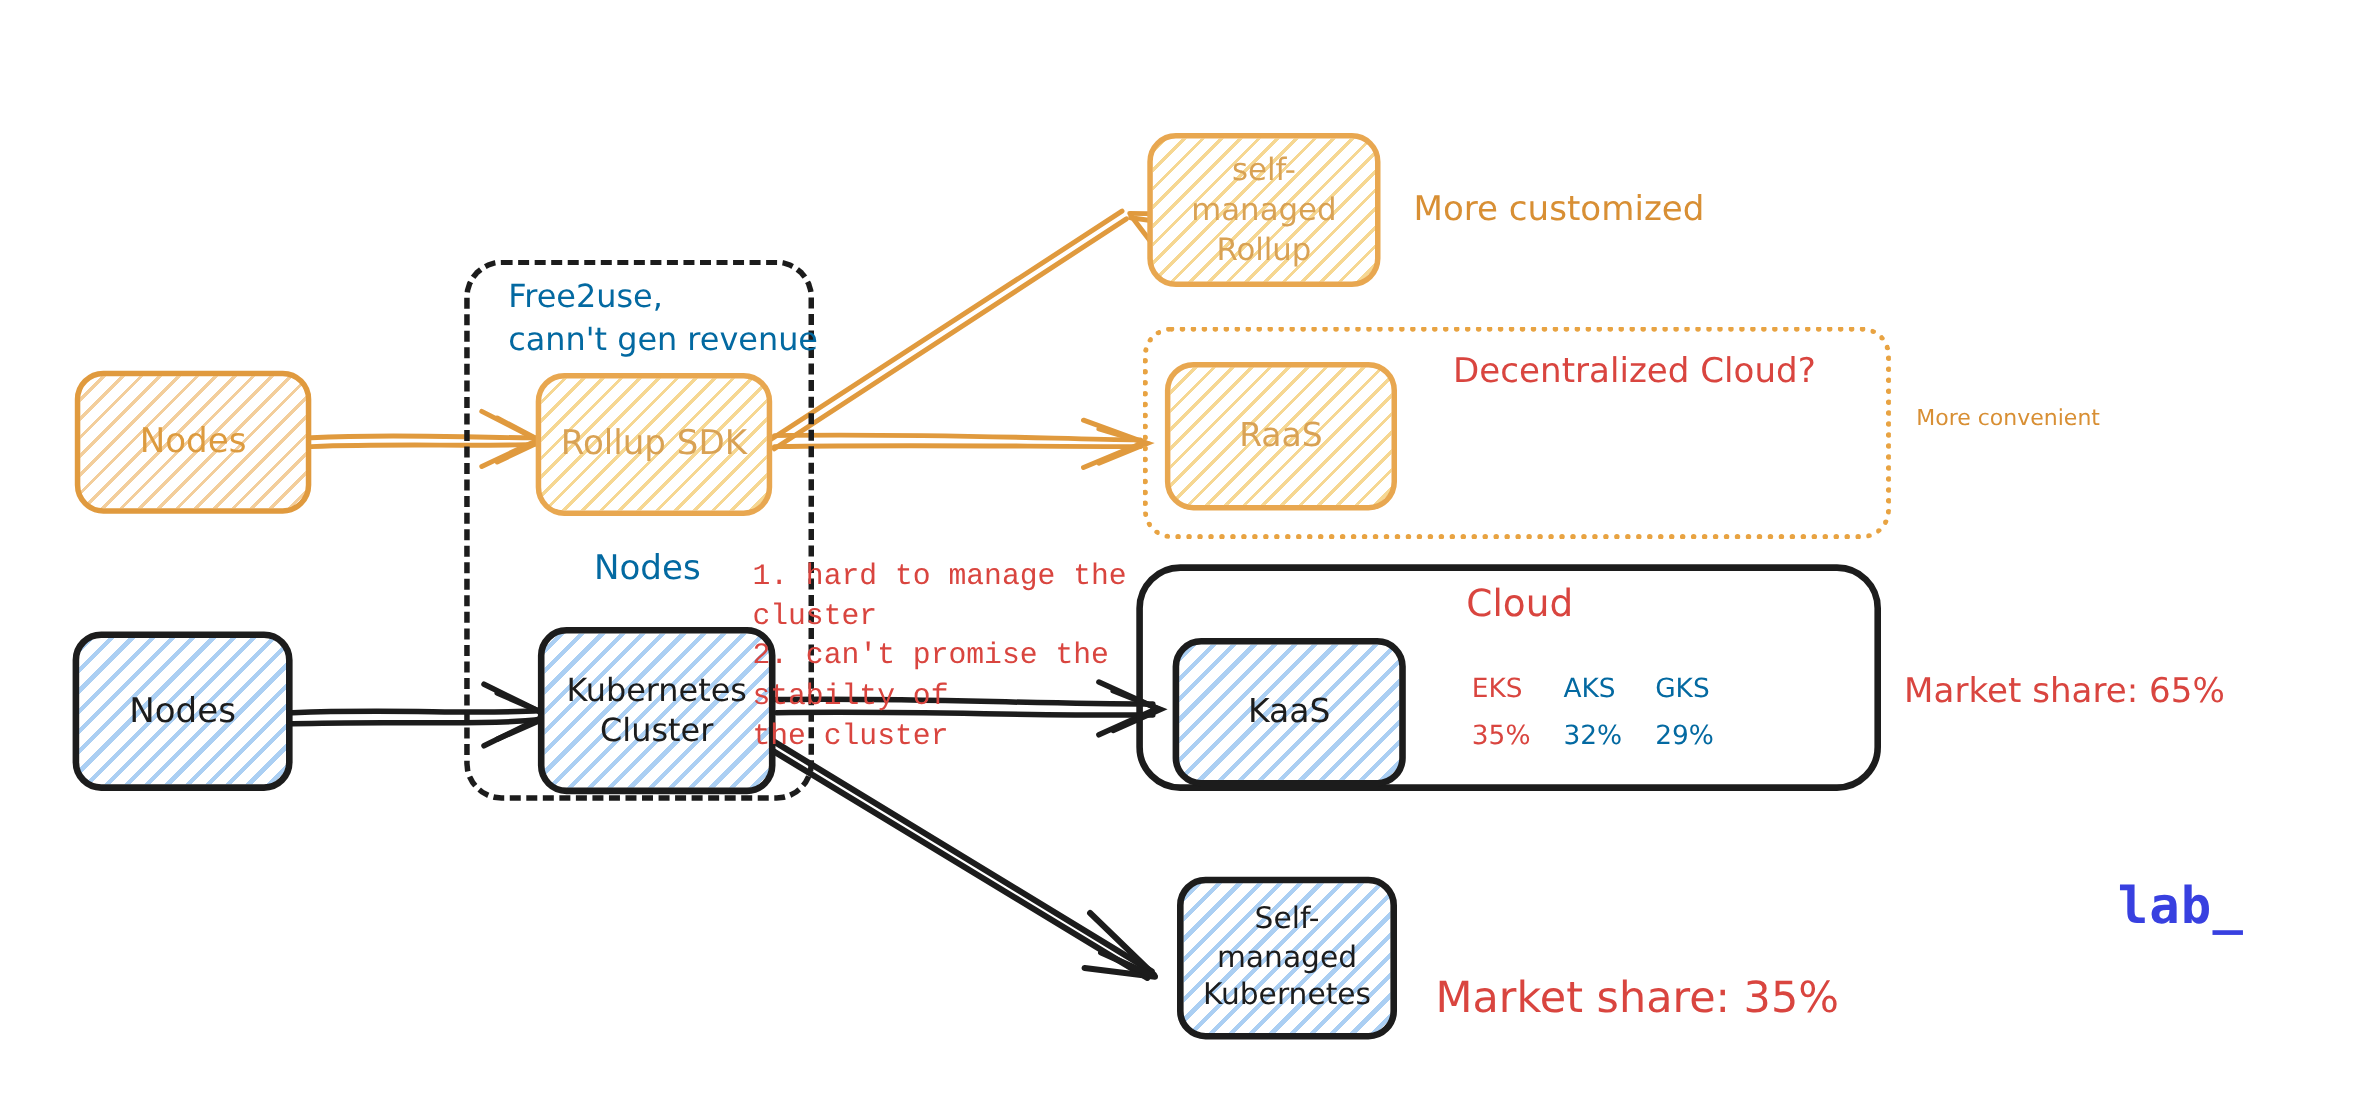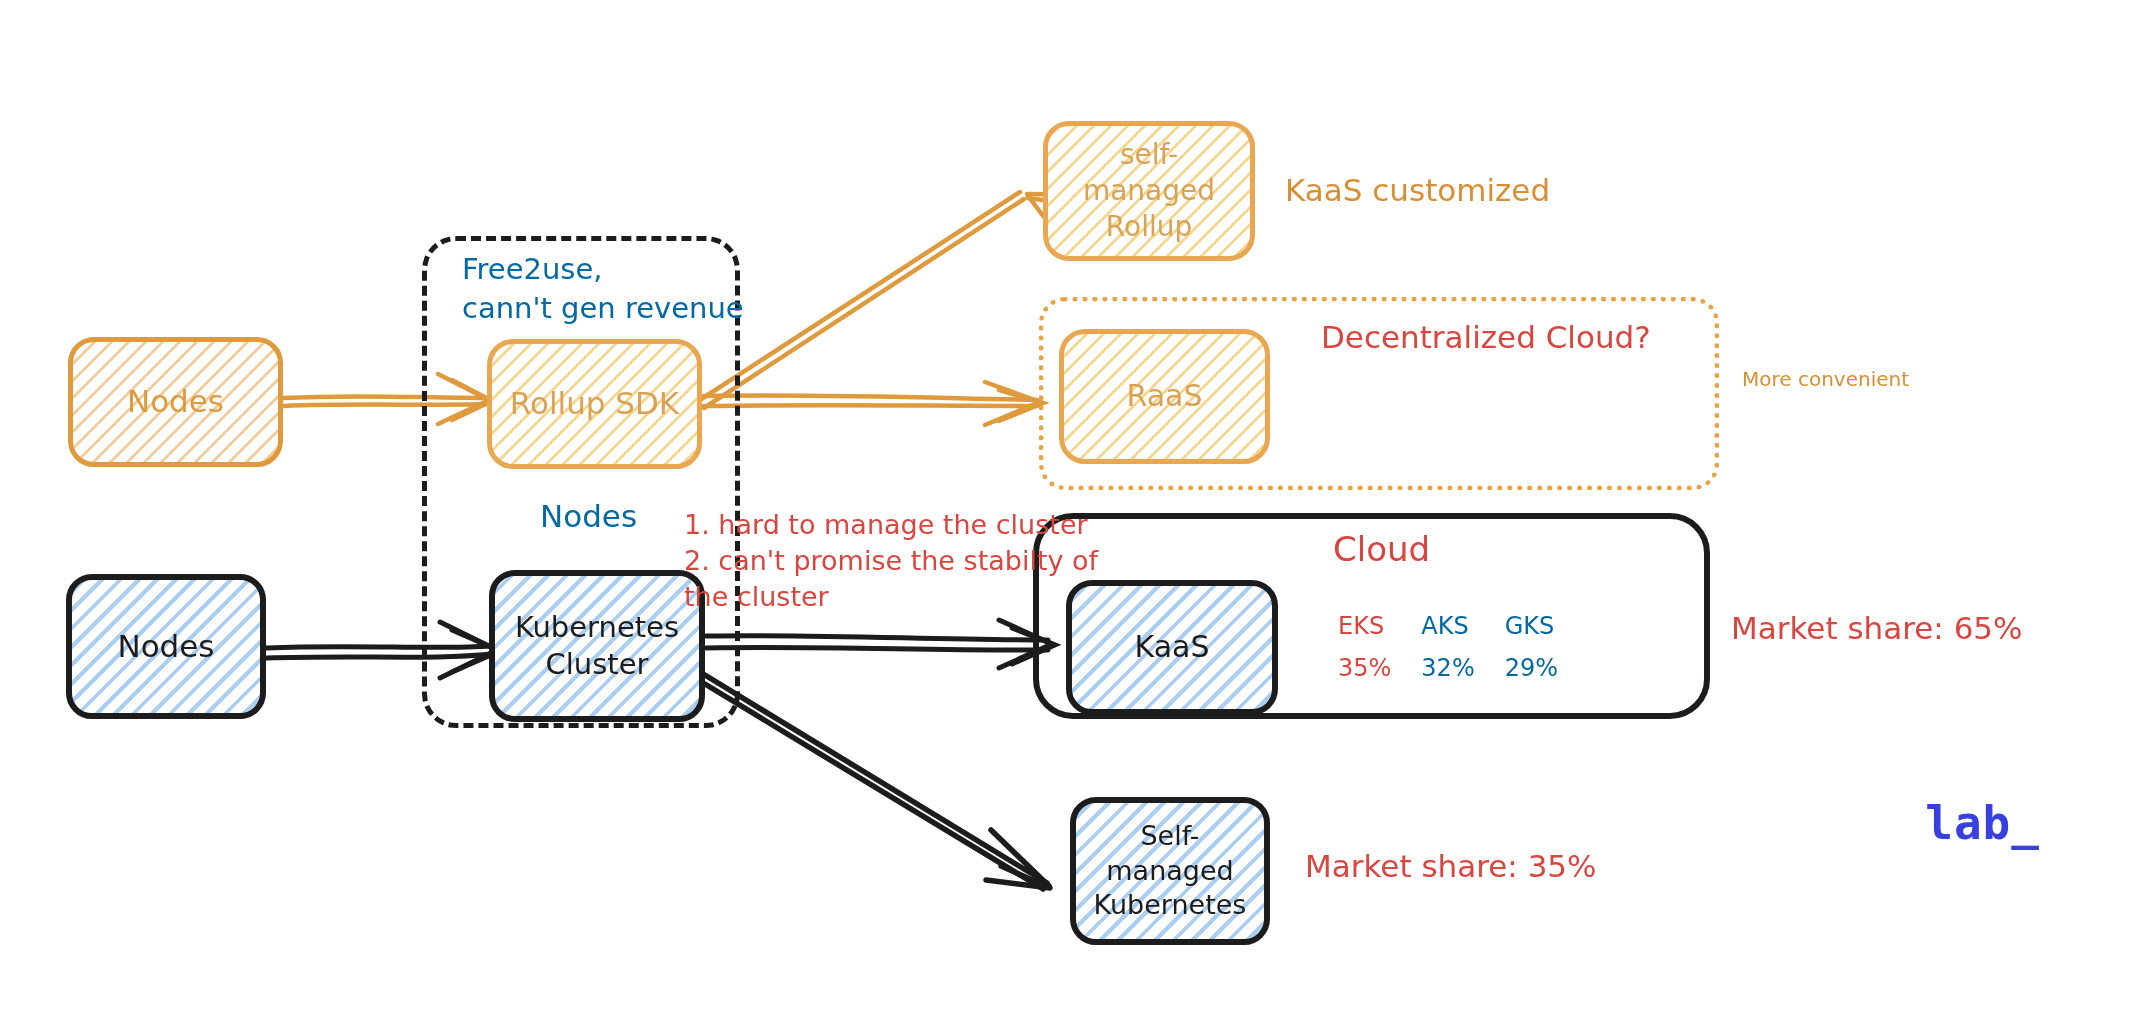--- a/index.html
+++ b/index.html
@@ -237,29 +237,29 @@
   <div class="node-box box-blue" style="left:1066px; top:580px; width:212px; height:135px;">
     <span class="node-label hand" style="font-size:30px;">KaaS</span>
   </div>
 
   <div class="node-box box-blue" style="left:1070px; top:797px; width:200px; height:148px;">
     <span class="node-label hand" style="font-size:27px;">Self-
 managed
 Kubernetes</span>
   </div>
 
-  <div class="ann ann-orange hand" style="left:1285px; top:170px; font-size:31px;">KaaS customized</div>
+  <div class="ann ann-orange hand" style="left:1285px; top:170px; font-size:31px;">More customized</div>
 
   <div class="ann ann-orange hand" style="left:1742px; top:366px; font-size:20px;">More convenient</div>
 
-  <div class="ann ann-red hand" style="left:684px; top:507px; width:430px; font-size:27px;">1. hard to manage the cluster
+  <div class="ann ann-red hand" style="left:684px; top:507px; width:430px; font-size:27px;font-family:Liberation Mono, monospace;">1. hard to manage the cluster
 2. can't promise the stabilty of
 the cluster</div>
 
   <div class="ann ann-red hand" style="left:1731px; top:608px; font-size:31px;">Market share: 65%</div>
 
-  <div class="ann ann-red hand" style="left:1305px; top:846px; font-size:31px;">Market share: 35%</div>
+  <div class="ann ann-red hand" style="left:1305px; top:882px; font-size:39px;">Market share: 35%</div>
 
   <div class="logo" style="left:1850px; top:796px; width:190px; font-size:46px;">
     <div>lab_</div>
   </div>
 
 </div>
 
 </body></html>

